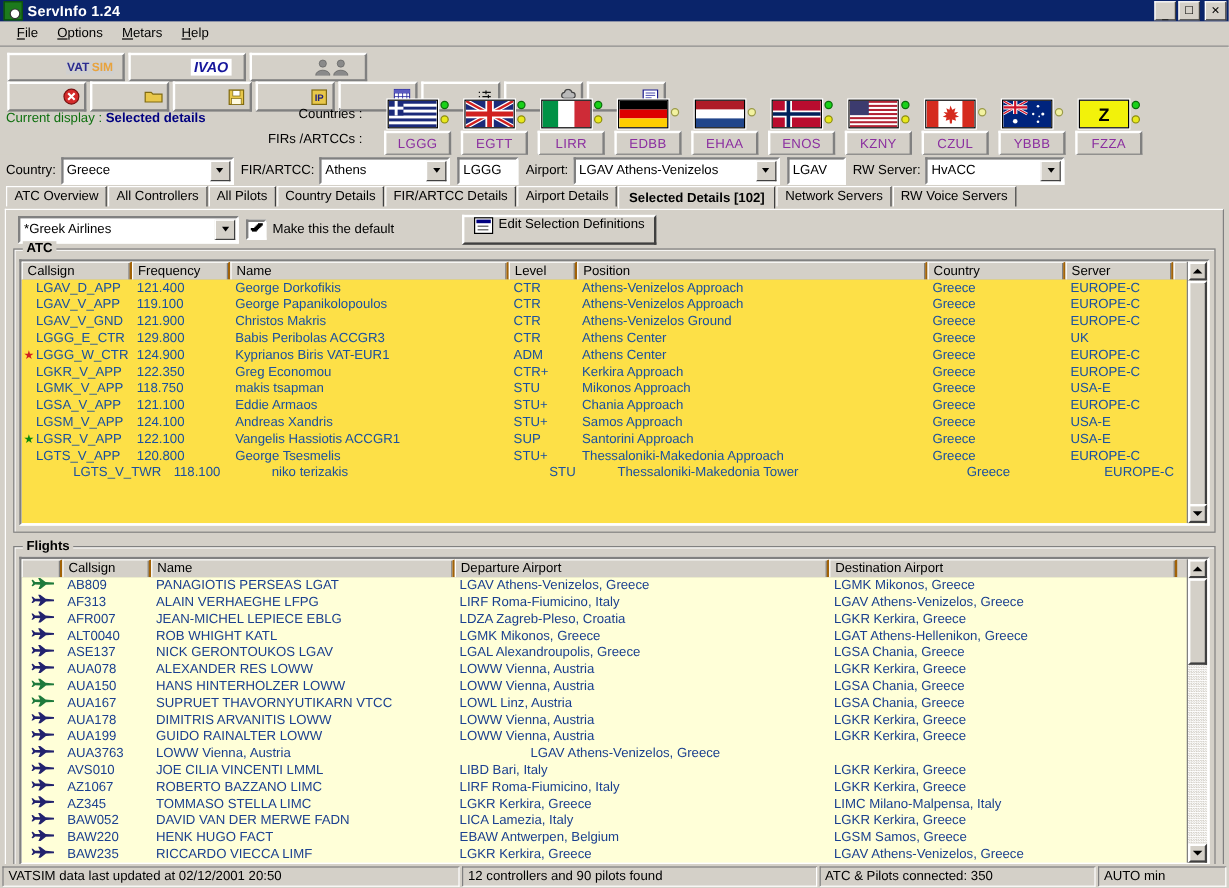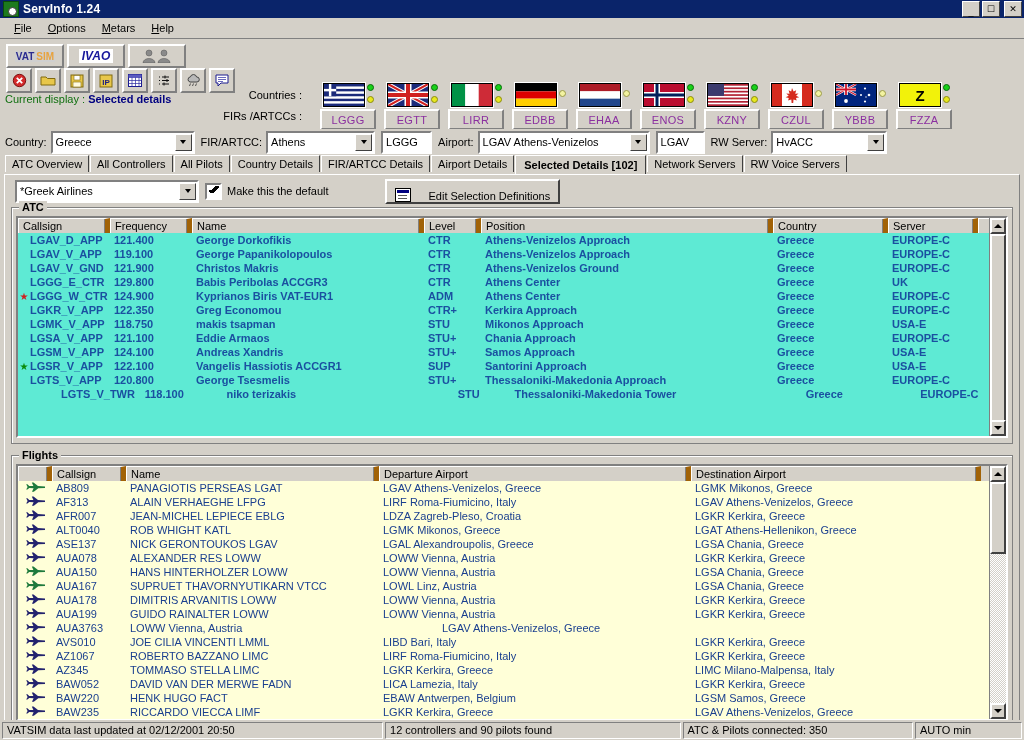--- a/index.html
+++ b/index.html
@@ -39,21 +39,21 @@
     border-bottom:1px solid #d4d0c8;padding-left:6px;
   }
   .menubar .mi{padding:2px 8px;font-size:11px;}
   .menubar .mi u{text-decoration:underline;}
   .sep-line{height:1px;background:#808080;box-shadow:0 1px 0 #fff;}
   
   .toolbar{position:relative;height:90px;background:#d4d0c8;}
   .btn3d{
     background:#d4d0c8;border:2px solid;
     border-color:#ffffff #808080 #808080 #ffffff;
-    display:inline-flex;align-items:center;justify-content:center;
+    display:inline-flex;align-items:center;justify-content:center;padding-left:40px;
   }
   .tb-big{width:54px;height:20px;margin-right:3px;font-weight:bold;font-size:11px;}
   .vatsim{letter-spacing:0;}
   .vatsim .v1{color:#2b2b8f;background:#cfcfcf;padding:0 1px;font-size:10px;font-weight:bold;}
   .vatsim .v2{color:#e8a33d;background:#cfcfcf;padding:0 1px;font-size:10px;font-weight:bold;}
   .ivao{color:#17179c;font-style:italic;font-weight:bold;font-size:12px;background:#fff;padding:0 3px;}
   .tb-row1{position:absolute;left:6px;top:5px;display:flex;}
   .tb-row2{position:absolute;left:6px;top:29px;display:flex;}
   .tb-small{width:22px;height:21px;margin-right:3px;}
   .cur-disp{position:absolute;left:5px;top:54px;font-size:11px;color:#0f6f0f;}
@@ -115,46 +115,46 @@
     background:#d4d0c8;height:556px;position:relative;
   }
   
   .defrow{position:relative;height:26px;display:flex;align-items:center;padding:3px 0 0 10px;}
   .chk{width:13px;height:13px;background:#fff;border:2px solid;border-color:#808080 #fff #fff #808080;
        position:relative;margin-right:5px;}
   .chk:after{content:"";position:absolute;left:2px;top:5px;width:4px;height:2px;background:#000;
        box-shadow:1px 1px 0 #000,2px 0 0 #000,3px -1px 0 #000,4px -2px 0 #000,5px -3px 0 #000,6px -4px 0 #000;}
   .pushbtn{
     height:21px;background:#d4d0c8;border:2px solid;border-color:#fff #404040 #404040 #fff;
-    display:inline-flex;align-items:flex-end;padding:0 8px;font-size:11px;gap:18px;
+    display:inline-flex;align-items:flex-start;padding:0 8px;font-size:11px;gap:5px;
   }
   .minibk{width:14px;height:12px;background:#fff;border:1px solid #000;position:relative;}
   .minibk:after{content:"";position:absolute;left:1px;top:1px;right:1px;height:3px;background:#000080;}
   .minibk:before{content:"";position:absolute;left:2px;top:6px;width:9px;height:1px;background:#555;
       box-shadow:0 3px 0 #555;}
   
   .group{position:absolute;border:1px solid #808080;box-shadow:1px 1px 0 #fff inset;}
   .group-cap{position:absolute;top:-7px;left:7px;background:#d4d0c8;padding:0 3px;font-size:11px;font-weight:bold;}
   
   .grid{
     position:absolute;left:4px;right:4px;top:8px;bottom:5px;
     border:2px solid;border-color:#808080 #fff #fff #808080;background:#fff;overflow:hidden;
   }
   .ghead{display:flex;height:15px;background:#d4d0c8;border-bottom:1px solid #808080;}
   .ghead .hc{
-    border-right:5px solid #a16207;border-top:1px solid #fff;border-left:1px solid #fff;
+    border-right:2px solid #a16207;border-top:1px solid #fff;border-left:1px solid #fff;
     box-shadow:inset -1px 0 0 #808080;
     padding-left:4px;font-size:11px;display:flex;align-items:center;overflow:hidden;white-space:nowrap;
     background:#d4d0c8;box-sizing:border-box;
   }
   .gbody{position:absolute;top:15px;left:0;right:0;bottom:0;overflow:hidden;}
   .grow{display:flex;height:14px;align-items:center;font-size:11px;white-space:nowrap;}
   .gcell{overflow:hidden;white-space:nowrap;box-sizing:border-box;padding-left:4px;}
   
-  .atcgrid .gbody{background:#5eead4;font-weight:bold;}
+  .atcgrid .gbody{background:#fde047;}
   .atcgrid .grow{color:#1a50a0;}
   .star{font-size:10px;line-height:10px;width:12px;text-align:center;display:inline-block;}
   .star.red{color:#d02020;}
   .star.green{color:#0a8a0a;}
   
   .flgrid .gbody{background:#ffffd8;}
   .flgrid .grow{color:#1a3f8f;}
   
   .vsb{position:absolute;right:0;top:0;bottom:0;width:16px;background:#d4d0c8;
        border-left:1px solid #808080;}

